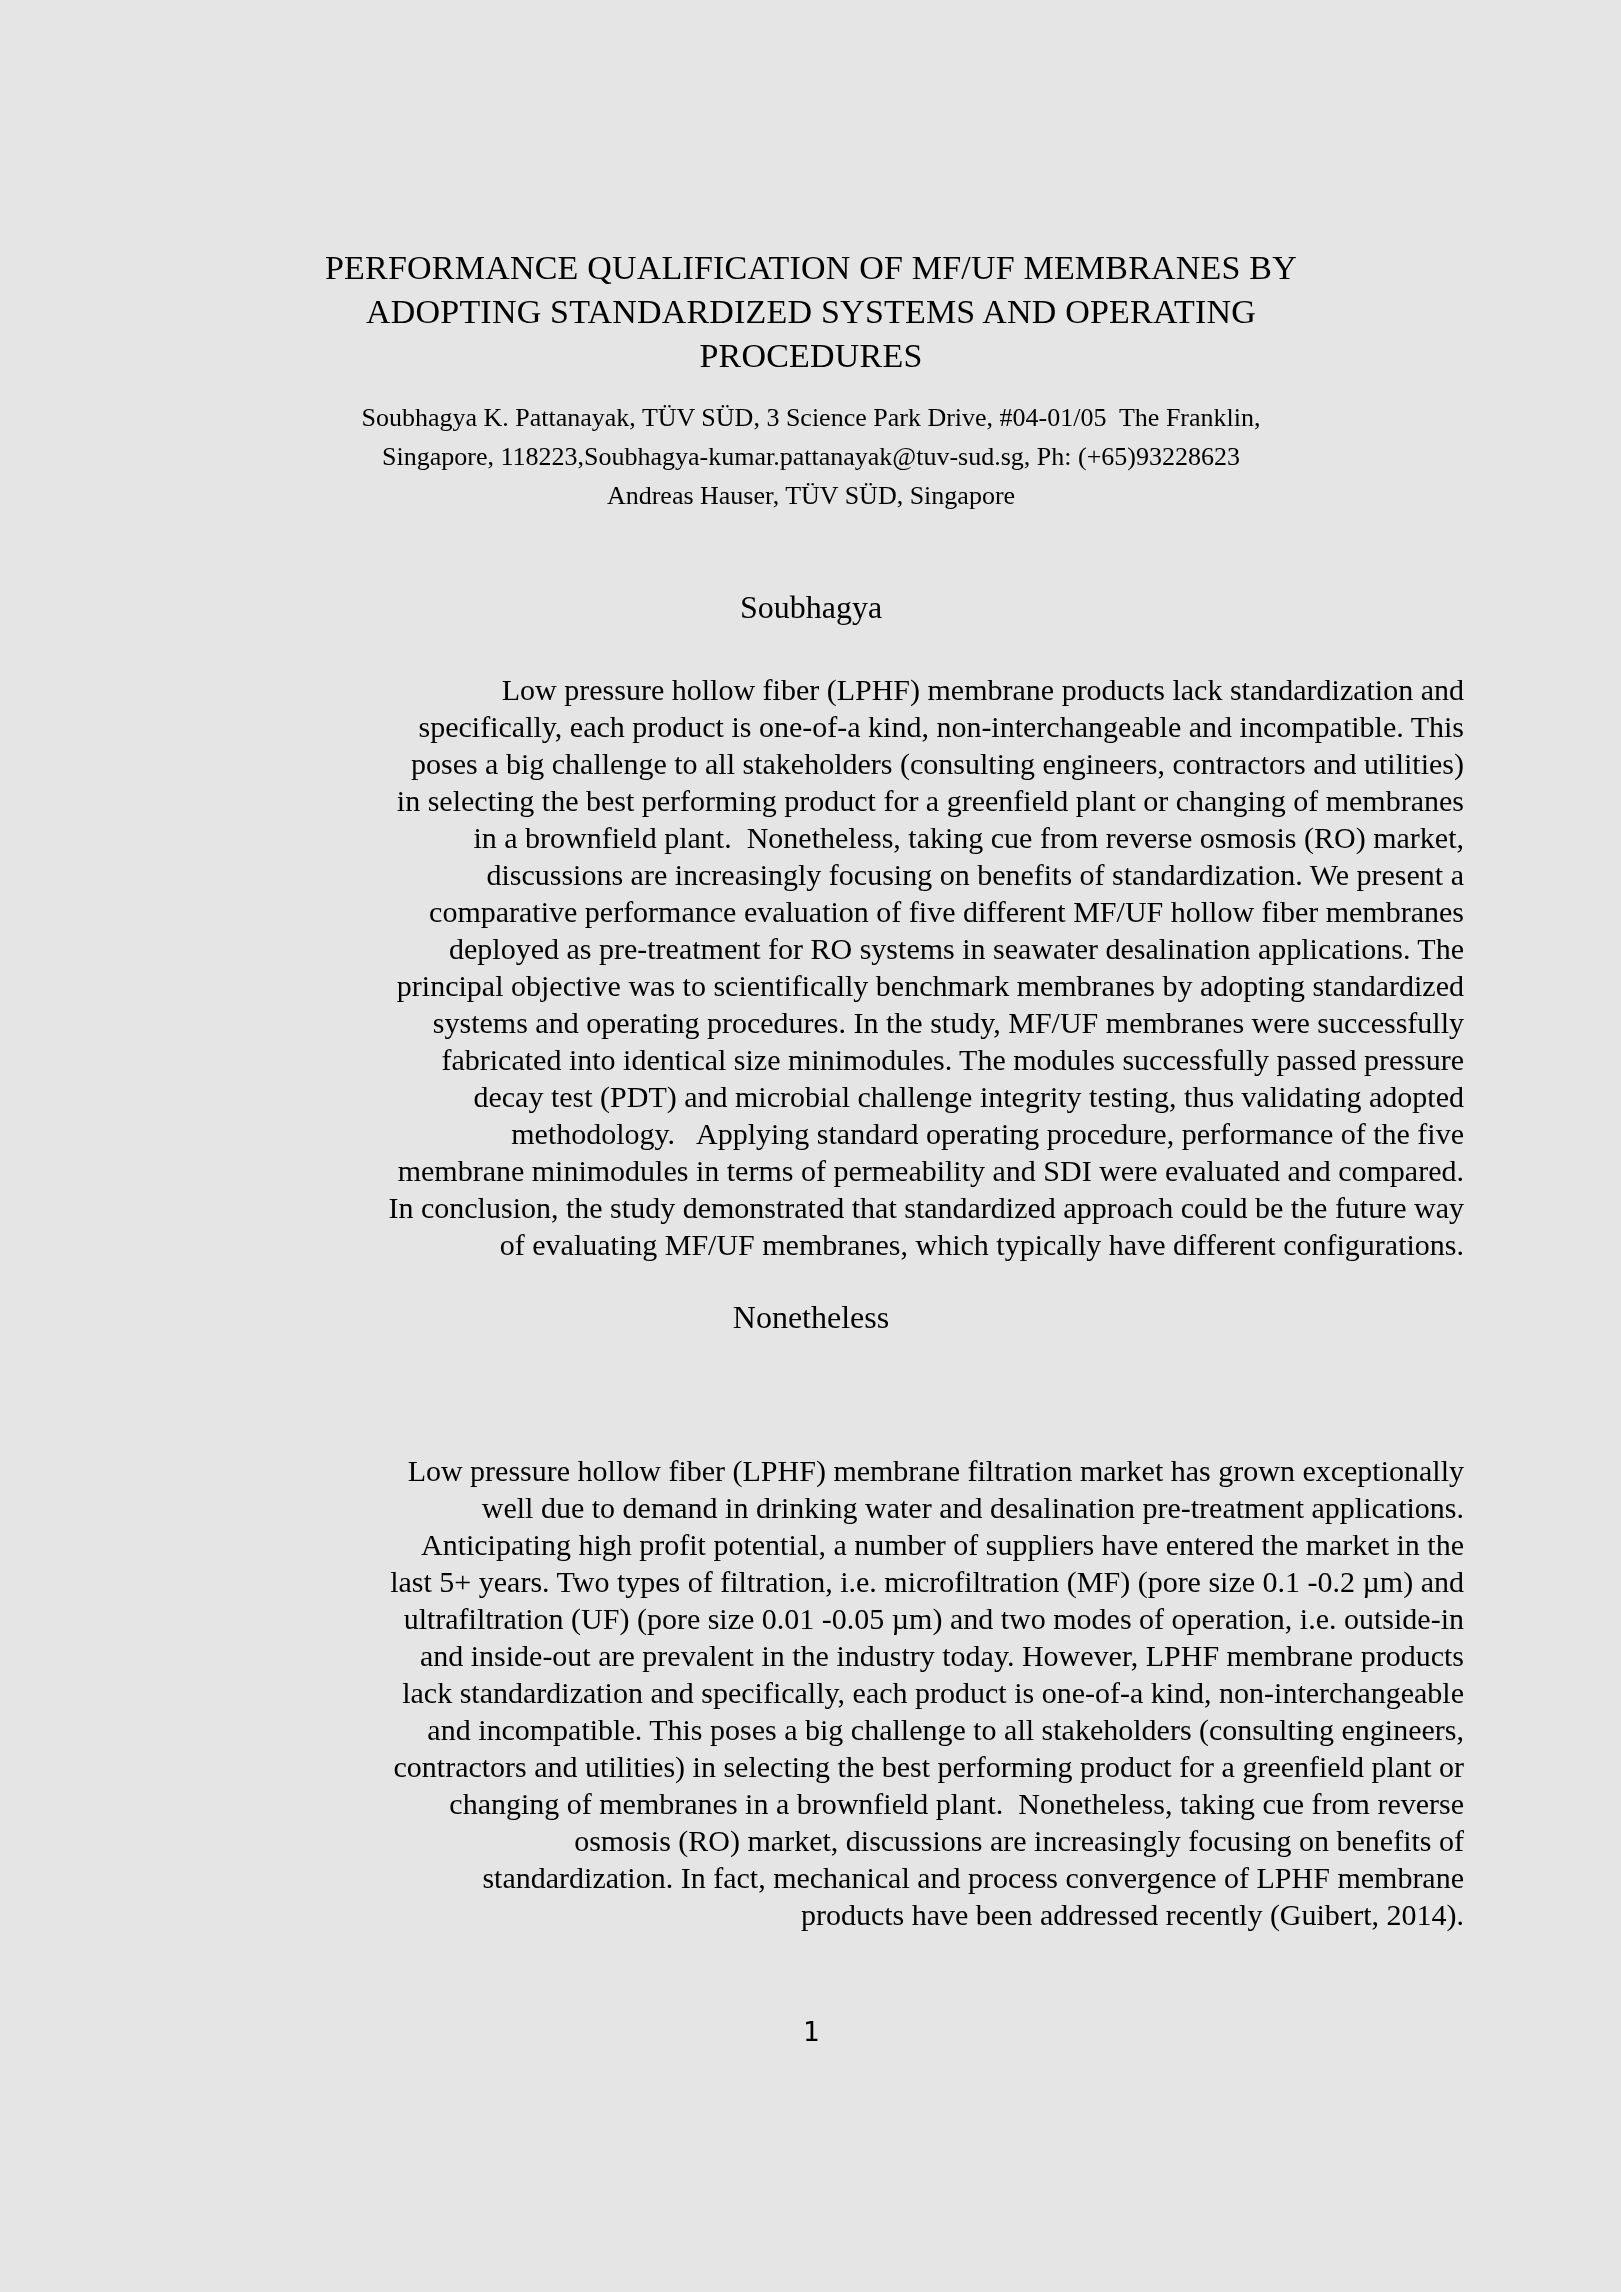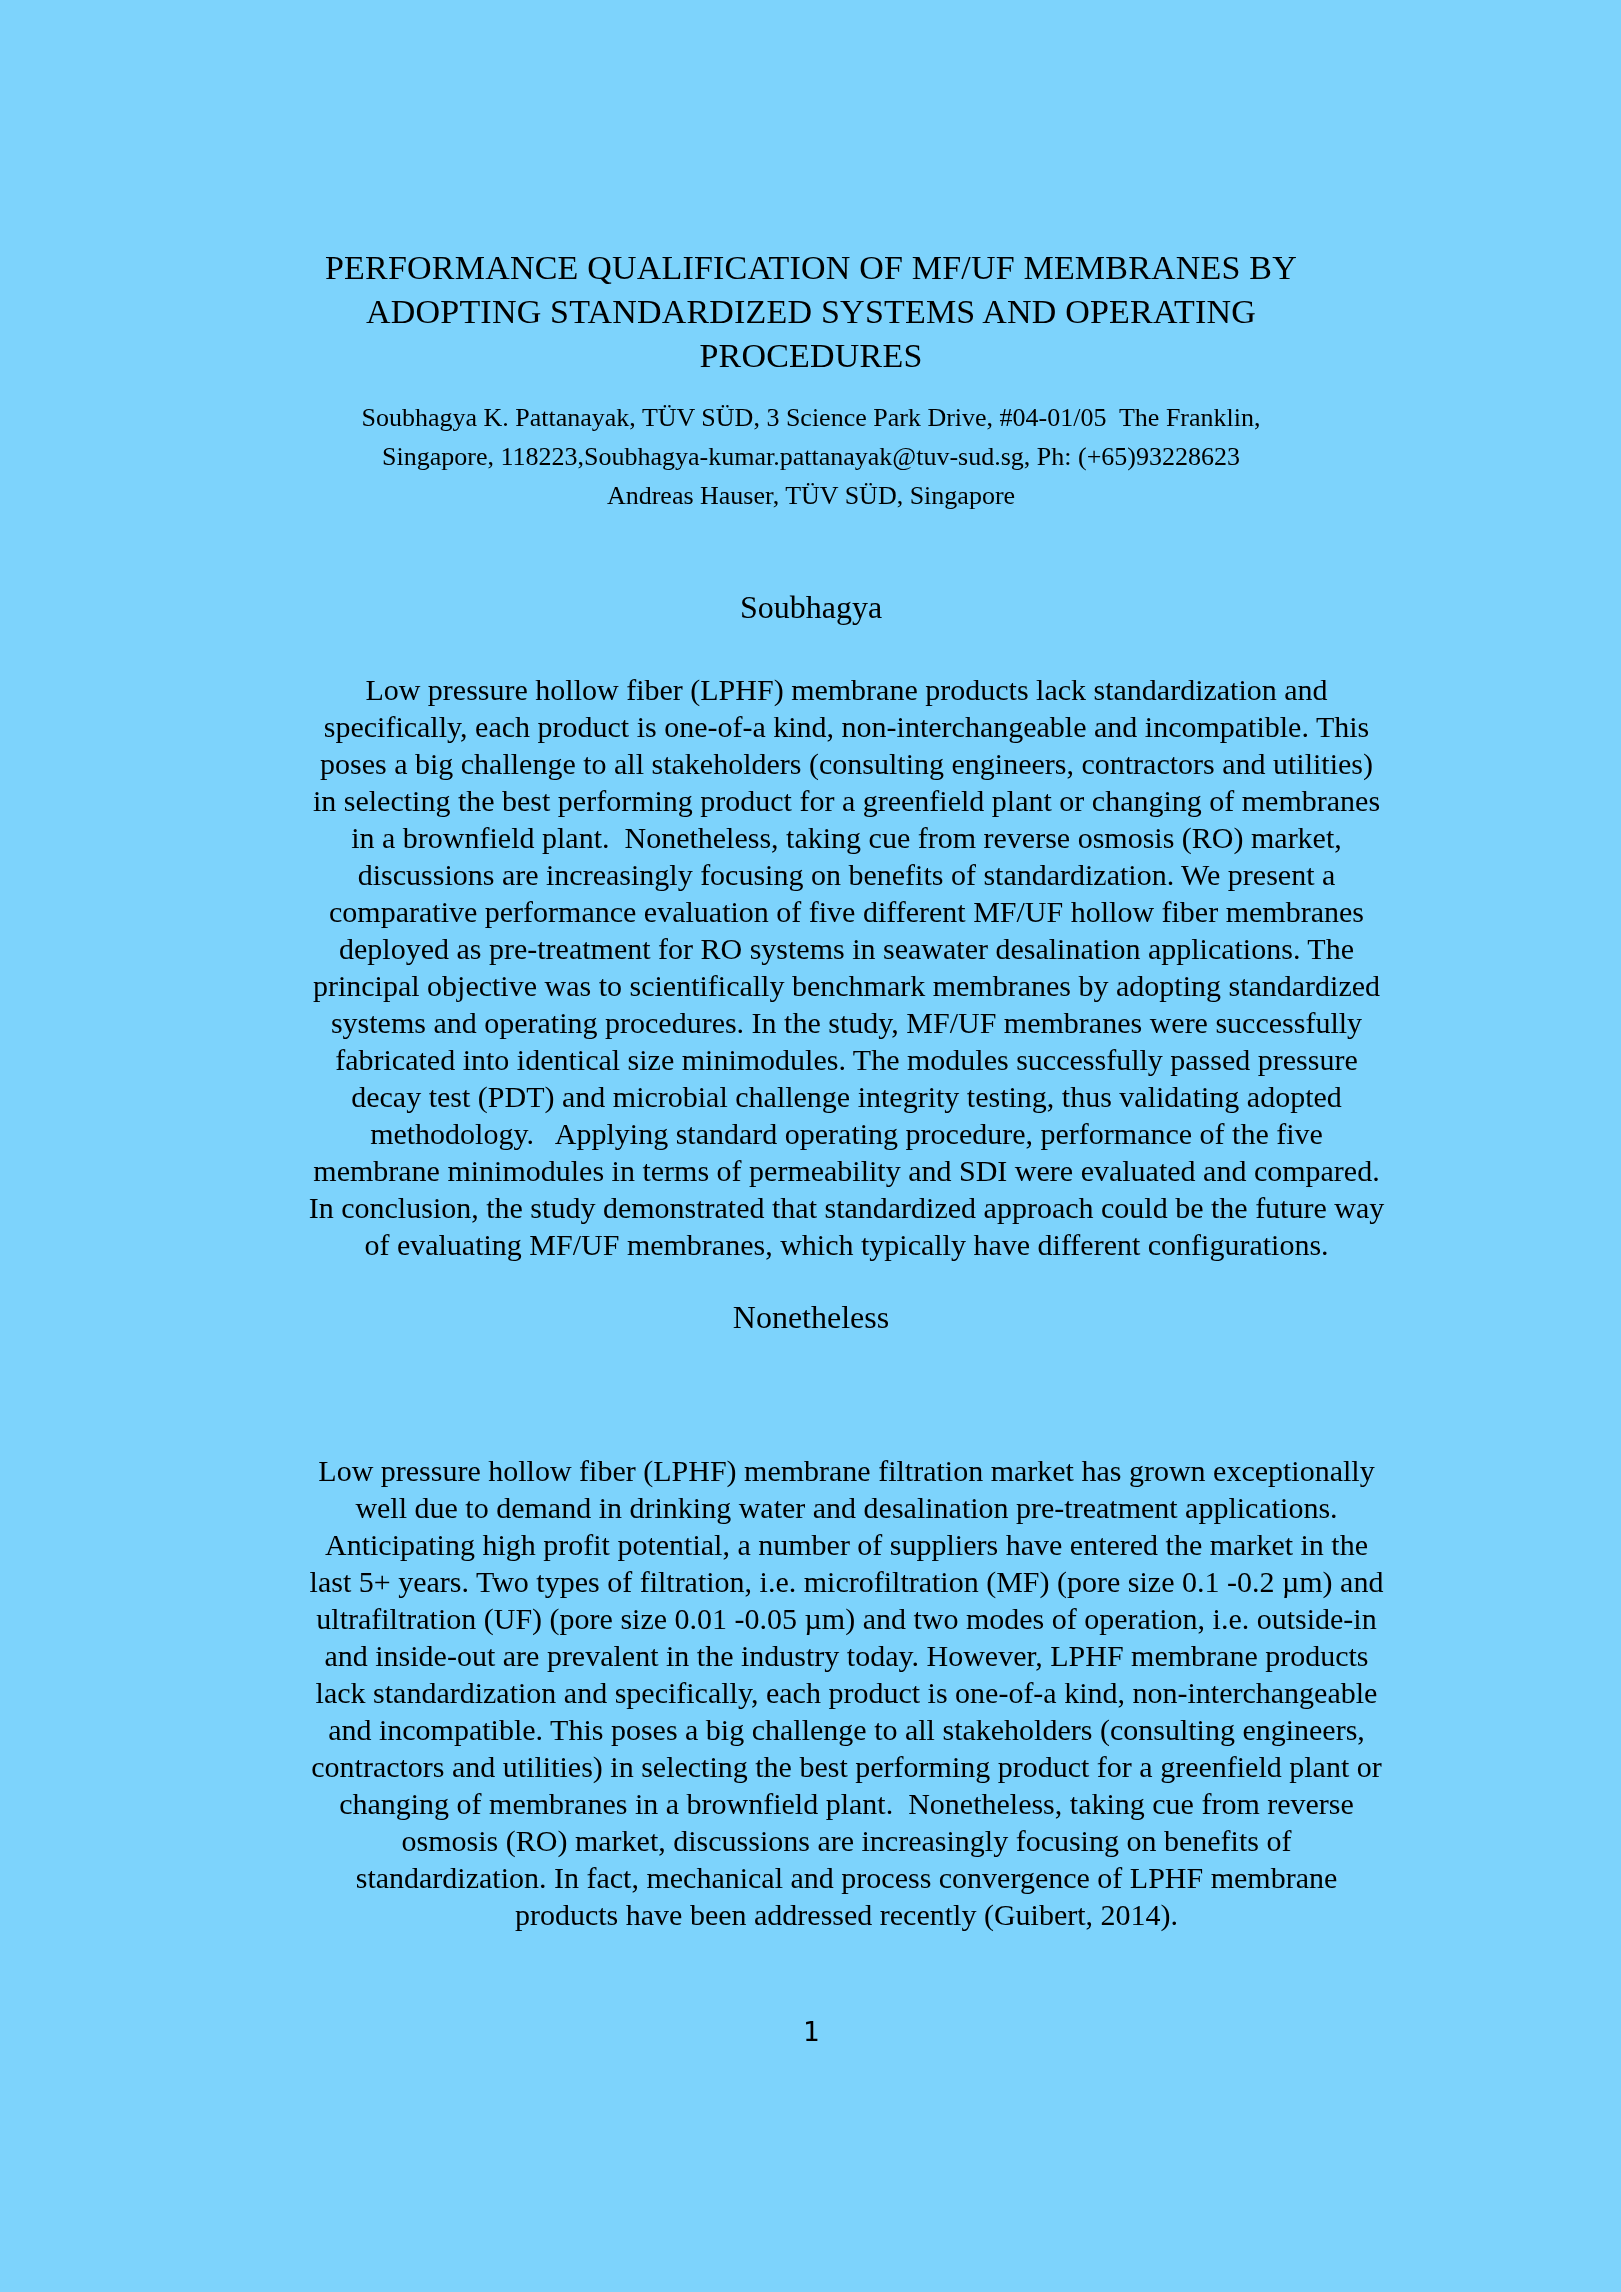--- a/index.html
+++ b/index.html
@@ -4,21 +4,21 @@
 <style>
   html, body {
     margin: 0;
     padding: 0;
     background: #ffffff;
   }
   .page {
     position: relative;
     width: 1621px;
     height: 2293px;
-    background: #7dd3fc;
+    background: #e5e5e5;
     color: #000000;
     font-family: "Liberation Serif", "DejaVu Serif", serif;
     overflow: hidden;
   }
   .centered-block {
     position: absolute;
     left: 211px;
     width: 1200px;
     text-align: center;
     white-space: pre-wrap;
@@ -41,21 +41,21 @@
     line-height: 39px;
     font-weight: normal;
     margin: 0;
   }
   .abstract-heading { top: 588px; }
   .introduction-heading { top: 1298px; }
   .body-paragraph {
     position: absolute;
     left: 229px;
     width: 1235px;
-    text-align: center;
+    text-align: right;
     font-size: 30px;
     line-height: 37px;
     white-space: pre-wrap;
   }
   .abstract-body { top: 671px; }
   .introduction-body { top: 1452px; }
   .page-number {
     position: absolute;
     top: 2015px;
     left: 211px;

